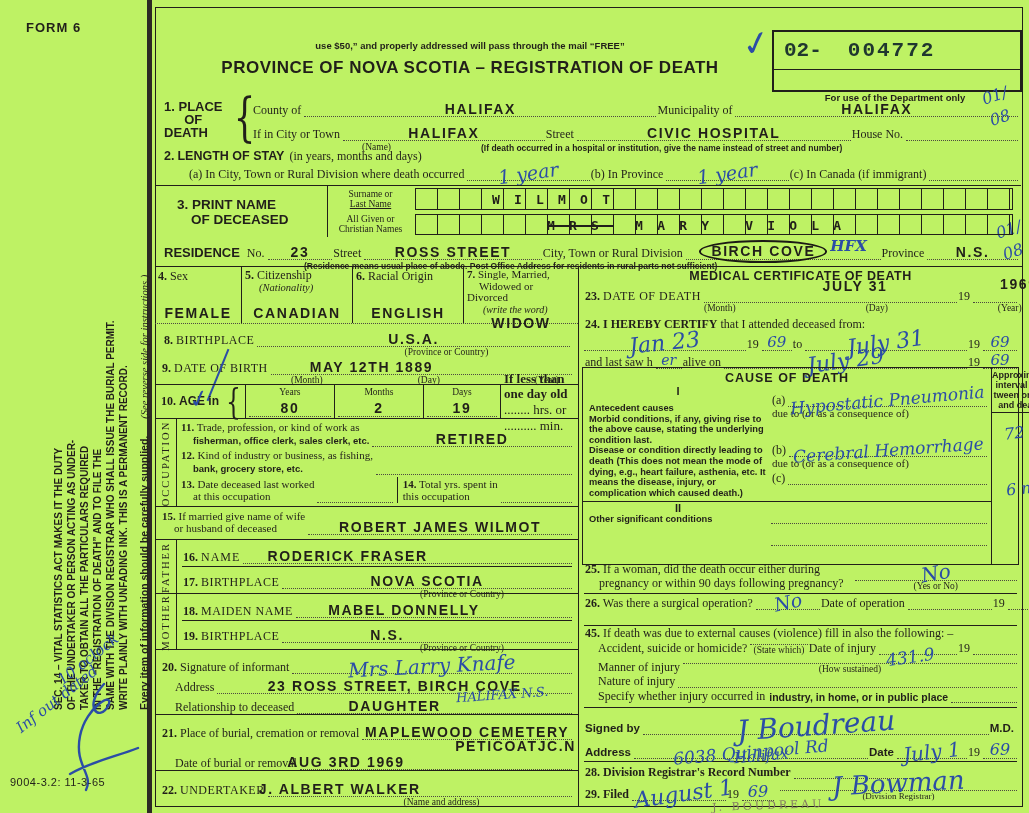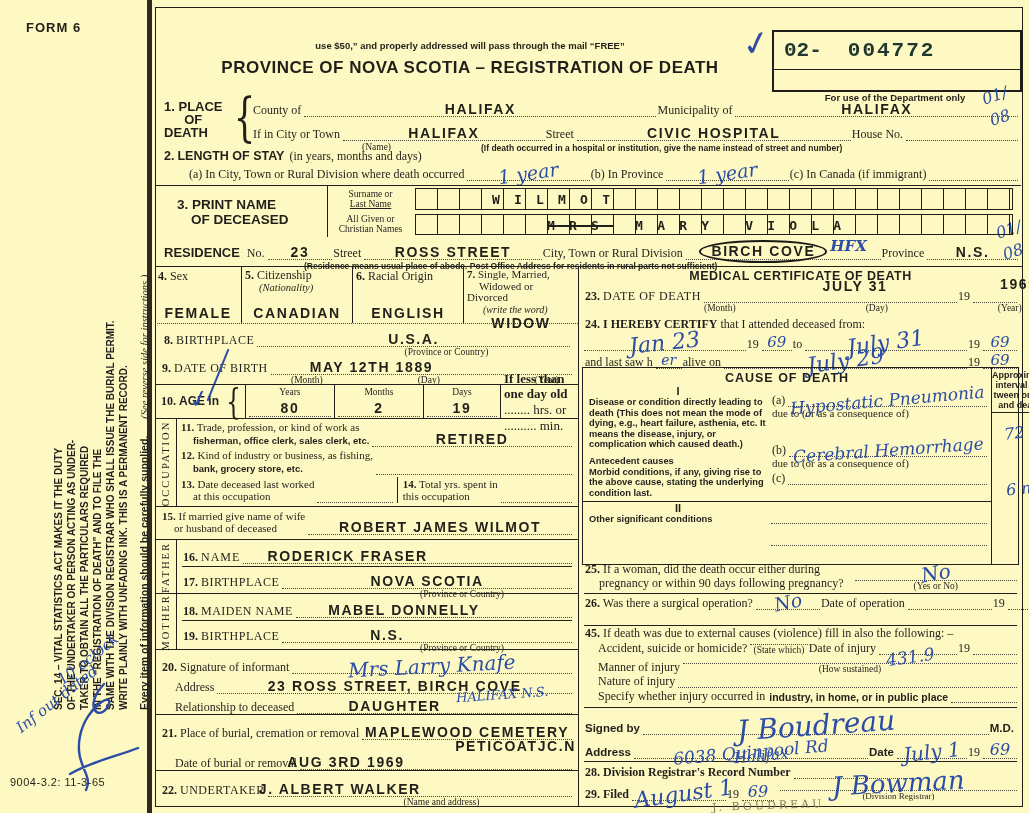--- a/index.html
+++ b/index.html
@@ -1,16 +1,16 @@
 <!DOCTYPE html>
 <html><head>
 <meta charset="utf-8">
 <style>
   html,body{margin:0;padding:0;background:#d8d4c6;}
-  .page{position:relative;width:1029px;height:813px;background:#fef9c3;overflow:hidden;
+  .page{position:relative;width:1029px;height:813px;background:#bef264;overflow:hidden;
         font-family:"Liberation Serif",serif;color:#211f1a;font-size:12px;}
   .abs{position:absolute;}
   .sans{font-family:"Liberation Sans",sans-serif;}
   .b{font-weight:bold;}
   .typed{font-family:"Liberation Sans",sans-serif;font-weight:700;letter-spacing:1.6px;white-space:nowrap;font-size:12.5px;}
   .typed-lg{font-size:14px;}
   .hw{font-family:"DejaVu Serif",serif;font-style:italic;color:#2b4da6;white-space:nowrap;line-height:1;}
   .pencil{font-family:"DejaVu Serif",serif;color:#847b63;letter-spacing:3px;font-size:11px;white-space:nowrap;}
   .fr{display:flex;align-items:flex-end;white-space:nowrap;}
   .dl{flex:1;border-bottom:1.4px dotted #4c4a40;text-align:center;line-height:1.05;padding:0 2px;position:relative;min-width:14px;}
@@ -387,27 +387,27 @@
         <span class="dl" style="flex:0 0 30px;"><span class="hw" style="font-size:15px;">69</span></span>
       </div>
     </div>
 
     <div style="position:absolute;top:100px;left:3px;right:3px;height:196px;border:1.6px solid #211f1a;display:flex;">
       <div style="flex:1;position:relative;">
         <div class="sans b" style="text-align:center;font-size:12.5px;letter-spacing:1px;padding-top:3px;">CAUSE OF DEATH</div>
         <div style="display:flex;">
           <div style="width:178px;padding:0 4px 0 6px;">
             <div class="sans b" style="text-align:center;font-size:11px;">I</div>
+            <div class="sans b" style="font-size:9.3px;line-height:10.6px;margin-top:6px;">
+              <span style="display:block;">Antecedent causes</span>
+              <span style="font-weight:600;">Morbid conditions, if any, giving rise to the above cause, stating the underlying condition last.</span>
+            </div>
             <div class="sans b" style="font-size:9.3px;line-height:10.6px;">
               <span>Disease or condition directly leading to death</span>
               <span style="font-weight:600;">(This does not mean the mode of dying, e.g., heart failure, asthenia, etc. It means the disease, injury, or complication which caused death.)</span>
-            </div>
-            <div class="sans b" style="font-size:9.3px;line-height:10.6px;margin-top:6px;">
-              <span style="display:block;">Antecedent causes</span>
-              <span style="font-weight:600;">Morbid conditions, if any, giving rise to the above cause, stating the underlying condition last.</span>
             </div>
           </div>
           <div style="flex:1;padding:2px 4px 0 0;">
             <div class="fr" style="height:20px;">
               <span class="lbl">(a)</span>
               <span class="dl"><span class="hw" style="font-size:17px;transform:rotate(-5deg);display:inline-block;position:relative;top:3px;">Hypostatic Pneumonia</span></span>
             </div>
             <div class="lbl" style="font-size:11px;">due to (or as a consequence of)</div>
             <div class="fr" style="height:24px;margin-top:14px;">
               <span class="lbl">(b)</span>

